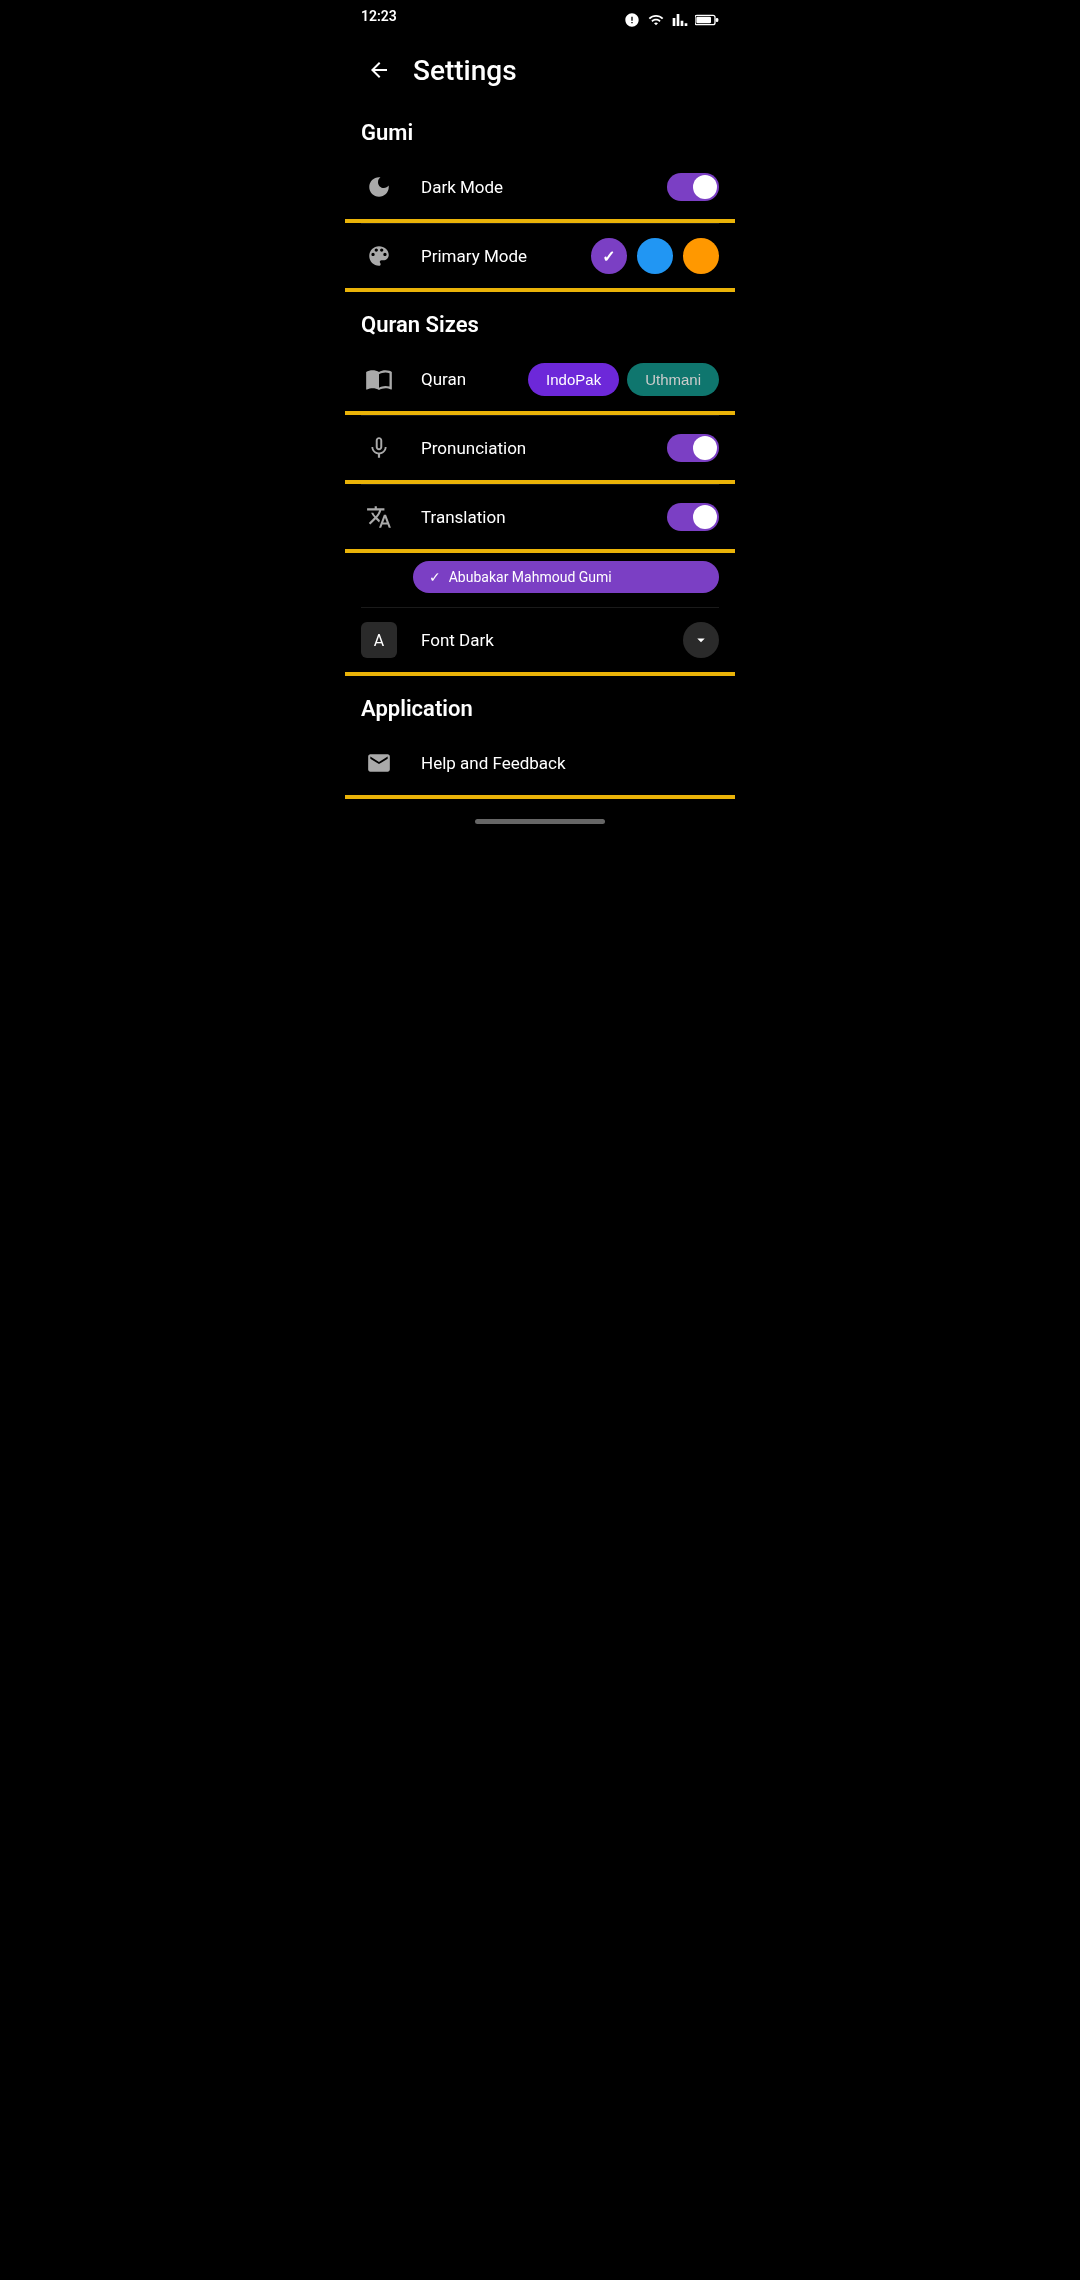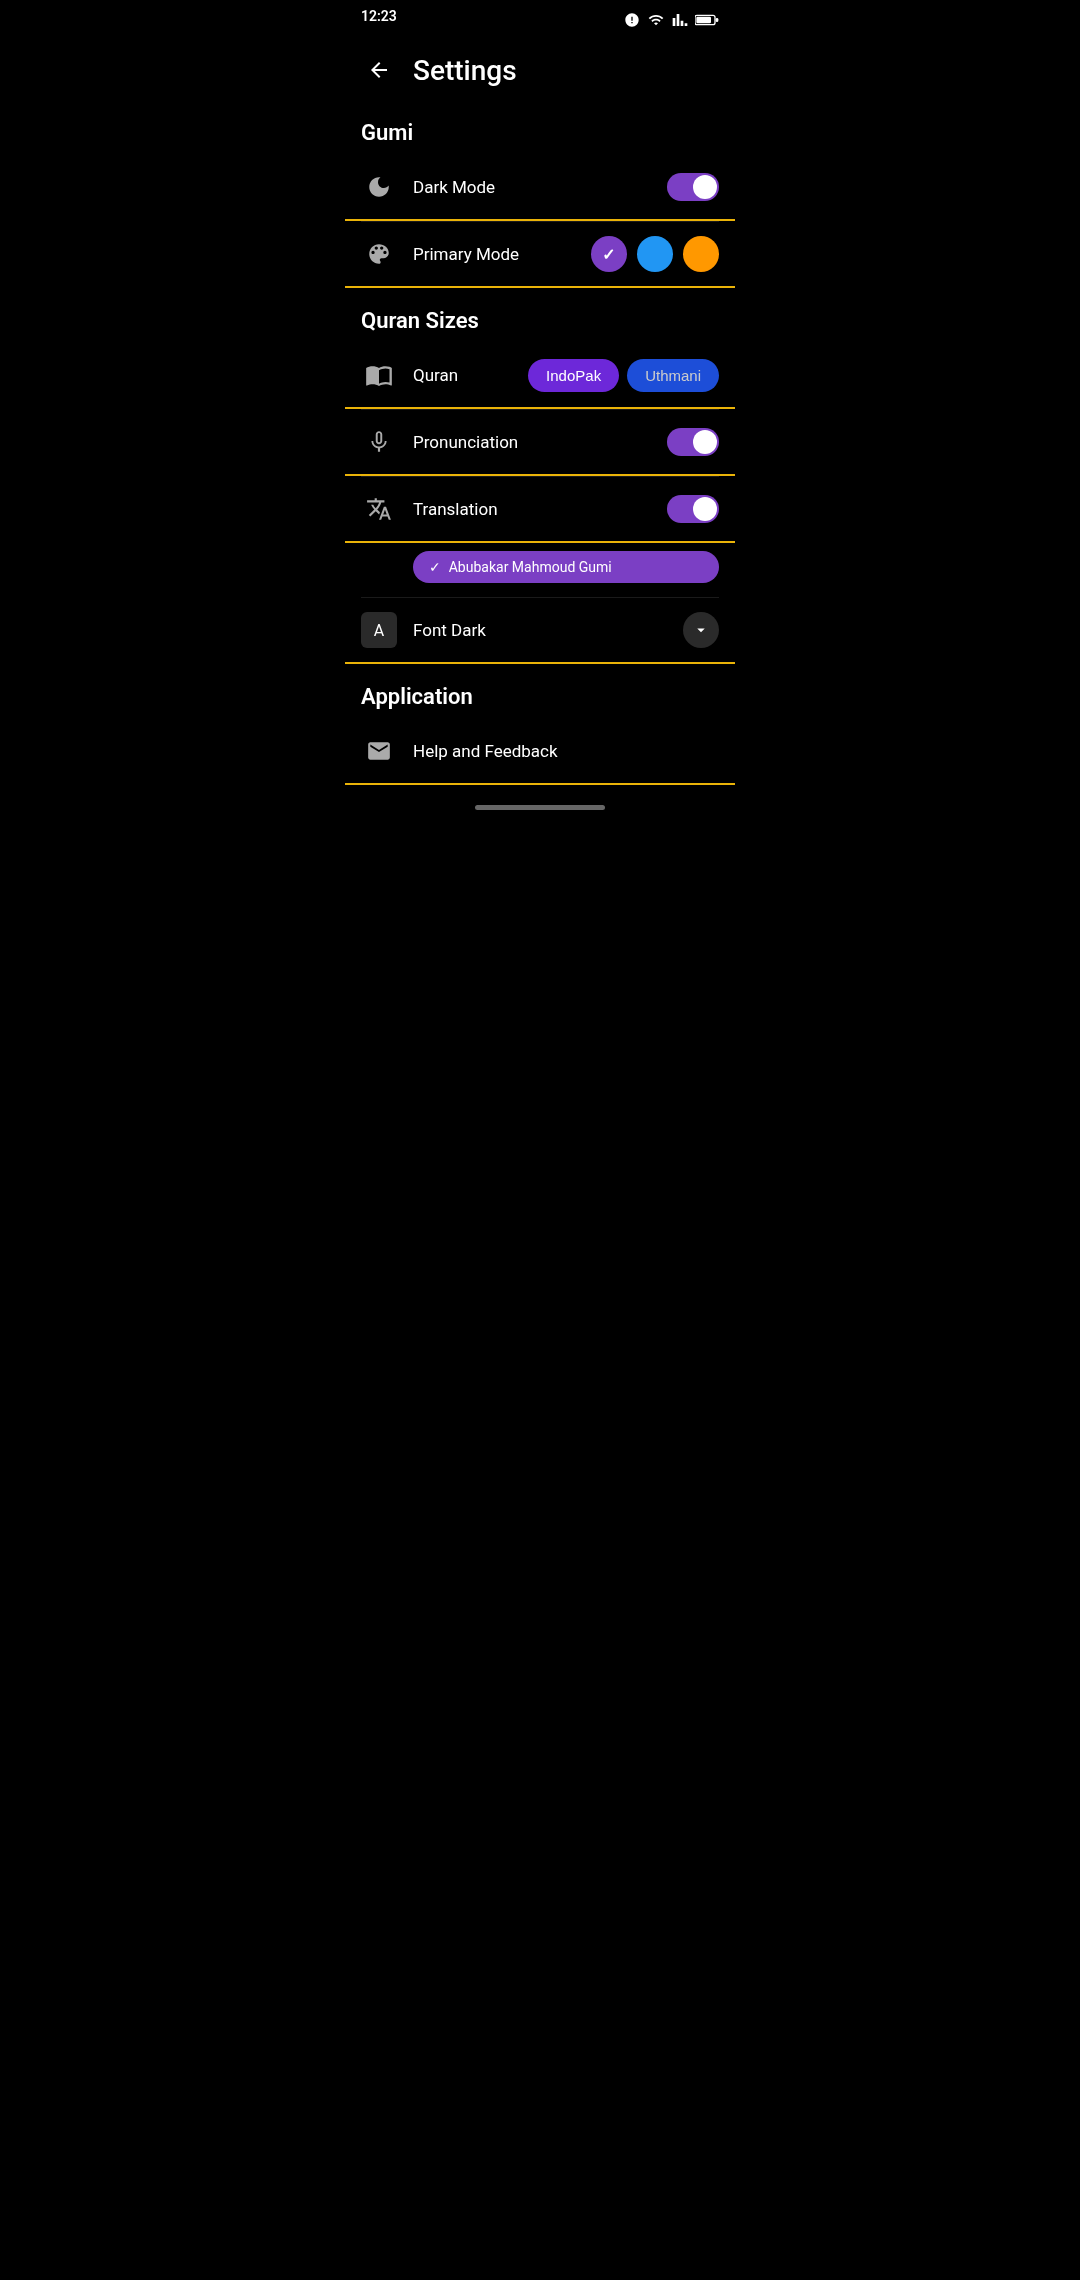--- a/index.html
+++ b/index.html
@@ -69,22 +69,22 @@
       padding: 20px 16px 10px 16px;
       font-size: 22px;
       font-weight: 600;
       color: #ffffff;
     }
 
     .settings-item {
       display: flex;
       align-items: center;
       padding: 14px 16px;
-      border-bottom: 2px solid #eab308;
-      gap: 16px;
+      border-bottom: 4px solid #eab308;
+      gap: 24px;
       cursor: pointer;
     }
 
     .settings-item:last-child {
       border-bottom: none;
     }
 
     .item-icon {
       width: 36px;
       height: 36px;
@@ -163,21 +163,21 @@
       cursor: pointer;
       border: none;
     }
 
     .quran-btn.active {
       background-color: #6d28d9;
       color: #ffffff;
     }
 
     .quran-btn.inactive {
-      background-color: #1d4ed8;
+      background-color: #0f766e;
       color: #cccccc;
       text-align: center;
     }
 
     .translation-badge {
       background-color: #7b3fc4;
       color: #ffffff;
       padding: 8px 16px;
       border-radius: 20px;
       font-size: 14px;

